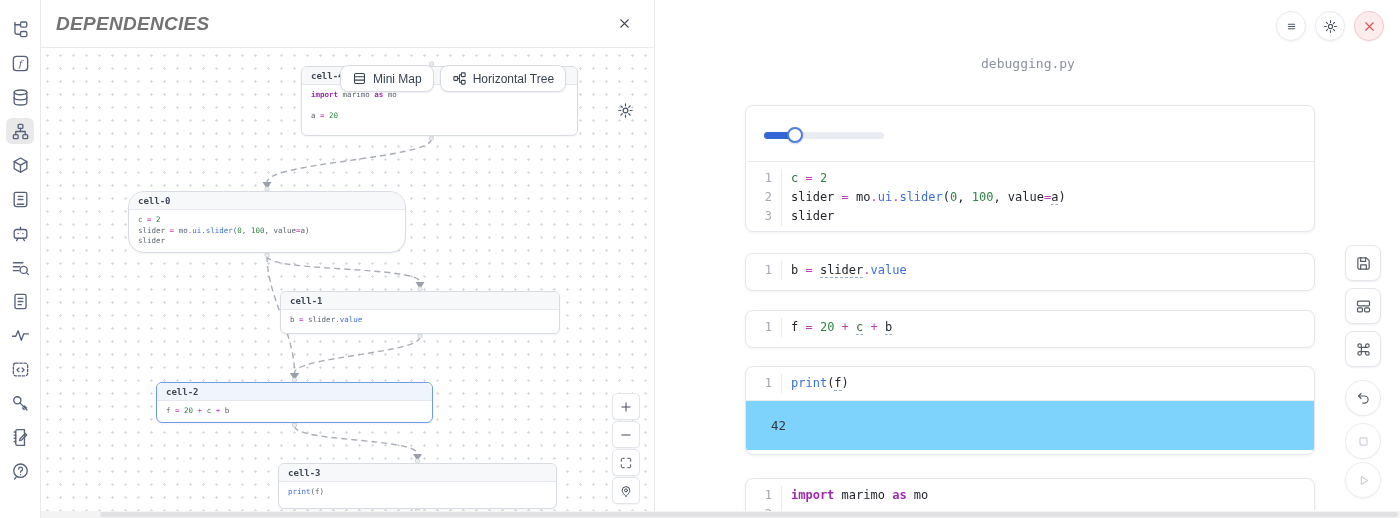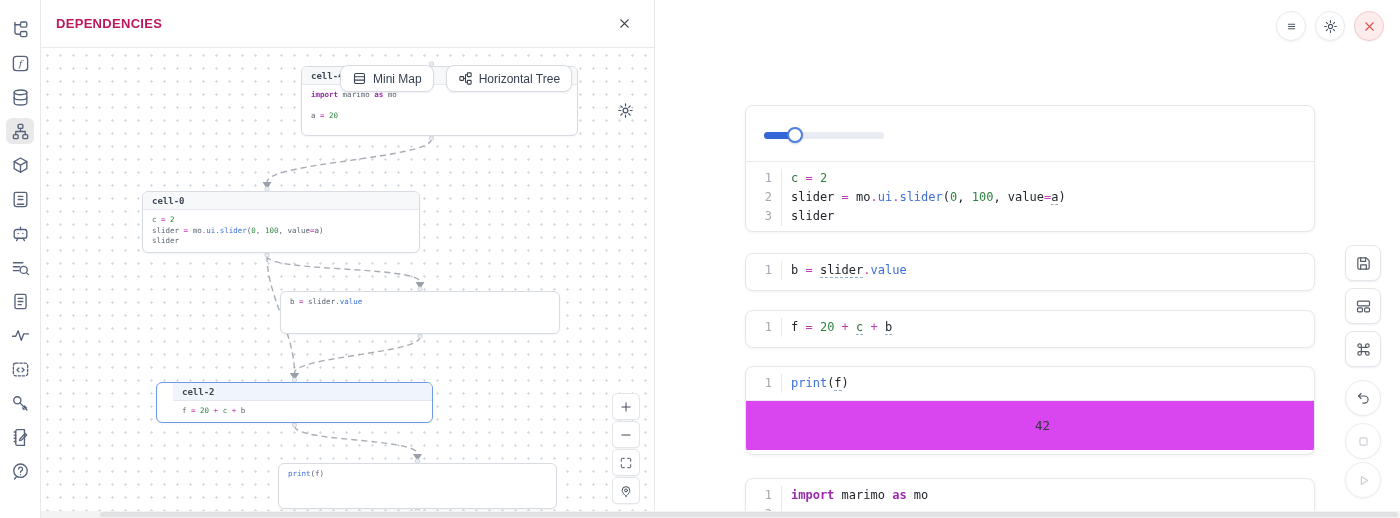--- a/index.html
+++ b/index.html
@@ -13,40 +13,40 @@
   .ab-item { width:28px; height:26px; display:flex; align-items:center; justify-content:center;
     border-radius:6px; color:#56627a; cursor:pointer; flex:0 0 auto; }
   .ab-item.active { background:#e9e9ea; }
   .ab-item svg { width:19px; height:19px; }
 
   
   .deps-panel { position:absolute; left:41px; top:0; width:614px; height:518px;
     border-right:1px solid #e6e8eb; background:#fff; }
   .deps-header { height:48px; border-bottom:1px solid #e8eaec; display:flex;
     align-items:center; justify-content:space-between; padding:0 19px 0 15px; }
-  .deps-title { font-size:13px; font-weight:700; letter-spacing:.3px; color:#be185d; }
+  .deps-title { font-size:19px; font-weight:700; letter-spacing:.3px; color:#737373;font-style:italic; }
   .hdr-close { background:none; border:none; color:#3f4754; cursor:pointer;
     width:22px; height:22px; display:flex; align-items:center; justify-content:center; }
   .hdr-close svg { width:15px; height:15px; }
 
   .graph-canvas { position:absolute; left:0; top:49px; width:613px; height:469px;
     background-image:radial-gradient(circle, #d8dbe0 1px, transparent 1.3px);
     background-size:13px 13px; overflow:hidden; }
   #edges-svg { position:absolute; left:0; top:0; width:613px; height:469px; pointer-events:none; }
 
   .gnode { position:absolute; background:#fff; border:1px solid #d7dbe2; border-radius:6px;
     box-shadow:0 1px 2px rgba(20,30,50,.05); overflow:hidden; cursor:pointer; }
-  .gnode.selected { border:1.5px solid #6d9ae8;padding-left:16px; }
+  .gnode.selected { border:1.5px solid #6d9ae8; }
   .gnode-header { background:#f7f8fa; border-bottom:1px solid #e5e8ee; padding:4px 9px 3px;
     font-family:"DejaVu Sans Mono", monospace; font-size:9px; font-weight:700; color:#3c4654; }
   .gnode.selected .gnode-header { background:#f0f5fd; }
   .gnode-body { padding:5px 9px; font-family:"DejaVu Sans Mono", monospace;
     font-size:7.5px; line-height:10.5px; white-space:pre; }
 
-  .graph-toolbar { position:absolute; left:299px; top:16px; display:flex; gap:12px; z-index:5; }
+  .graph-toolbar { position:absolute; left:299px; top:16px; display:flex; gap:6px; z-index:5; }
   .tb-btn { display:flex; align-items:center; gap:6px; height:27px; padding:0 11px;
     background:#fff; border:1px solid #d8dce2; border-radius:8px;
     box-shadow:0 1px 2px rgba(20,30,50,.07); font-size:12px; color:#374151; cursor:pointer;
     white-space:nowrap; }
   .tb-btn svg { width:15px; height:15px; }
   .tb-btn.active { border-color:#6f9ae6; color:#4a7edd; box-shadow:0 0 0 1px rgba(74,126,221,.18); }
 
   .graph-gear { position:absolute; left:576px; top:53px; background:none; border:none;
     color:#49536b; cursor:pointer; z-index:5; }
   .graph-gear svg { width:17px; height:17px; }
@@ -80,22 +80,22 @@
   .sl-thumb { position:absolute; top:-5px; width:16px; height:16px; border-radius:50%;
     background:#fff; border:2px solid #4d7fe0; box-shadow:0 1px 2px rgba(20,30,50,.2);
     cursor:pointer; }
 
   .codearea { padding:7px 0; }
   .cline { display:flex; font-family:"DejaVu Sans Mono", monospace; font-size:12px;
     line-height:19px; white-space:pre; }
   .lnum { width:26px; text-align:right; color:#a3a8b0; flex:0 0 auto; }
   .lcode { border-left:1px solid #e8eaed; margin-left:9px; padding-left:9px; }
 
-  .cell-result { background:#d946ef; border-top:1px solid #ececee; padding:17px 0 17px 25px;
-    font-family:"DejaVu Sans Mono", monospace; font-size:12.5px; color:#33373d;text-align:center; }
+  .cell-result { background:#7dd3fc; border-top:1px solid #ececee; padding:17px 0 17px 25px;
+    font-family:"DejaVu Sans Mono", monospace; font-size:12.5px; color:#33373d; }
 
   
   .t-kw  { color:#9c2bad; font-weight:bold; }
   .t-op  { color:#c23cb6; }
   .t-num { color:#2e8540; }
   .t-fn  { color:#3d6fd8; }
   .t-pl  { color:#22262b; }
   .t-def { color:#2e6b3c; }
   .t-und { border-bottom:1.5px dashed #8fb0cf; }
   .gnode .t-pl  { color:#5a6270; }
@@ -275,32 +275,34 @@
         <circle cx="253.5" cy="331" r="2.2" fill="#eceef1" stroke="#c9cdd3" stroke-width="0.8"></circle>
         <circle cx="253.5" cy="376" r="2.2" fill="#eceef1" stroke="#c9cdd3" stroke-width="0.8"></circle>
         <circle cx="376.5" cy="412" r="2.2" fill="#eceef1" stroke="#c9cdd3" stroke-width="0.8"></circle>
         <circle cx="376.5" cy="462" r="2.2" fill="#eceef1" stroke="#c9cdd3" stroke-width="0.8"></circle>
       </svg>
     <div id="nodes-layer">
         <div class="gnode" style="left: 260px; top: 17px; width: 277px; height: 70px;">
           <div class="gnode-header">cell-4</div>
           <div class="gnode-body"><div><span class="t-kw">import</span><span class="t-pl"> marimo </span><span class="t-kw">as</span><span class="t-pl"> mo</span></div><div><span>&nbsp;</span></div><div><span class="t-pl">a </span><span class="t-op">=</span><span class="t-pl"> </span><span class="t-num">20</span></div></div>
         </div>
-        <div class="gnode" style="left: 101px; top: 142px; width: 278px; height: 62px;">
+        <div class="gnode" style="left: 87px; top: 142px; width: 278px; height: 62px; border-radius: 16px;">
           <div class="gnode-header">cell-0</div>
           <div class="gnode-body"><div><span class="t-def">c </span><span class="t-op">=</span><span class="t-pl"> </span><span class="t-num">2</span></div><div><span class="t-pl">slider </span><span class="t-op">=</span><span class="t-pl"> mo</span><span class="t-op">.</span><span class="t-fn">ui</span><span class="t-op">.</span><span class="t-fn">slider</span><span class="t-pl">(</span><span class="t-num">0</span><span class="t-pl">, </span><span class="t-num">100</span><span class="t-pl">, </span><span class="t-pl">value</span><span class="t-op">=</span><span class="t-pl">a</span><span class="t-pl">)</span></div><div><span class="t-pl">slider</span></div></div>
         </div>
         <div class="gnode" style="left: 239px; top: 242px; width: 280px; height: 43px;">
+          <div class="gnode-header">cell-1</div>
           <div class="gnode-body"><div><span class="t-pl">b </span><span class="t-op">=</span><span class="t-pl"> </span><span class="t-pl">slider</span><span class="t-op">.</span><span class="t-fn">value</span></div></div>
         </div>
         <div class="gnode selected" style="left: 115px; top: 333px; width: 277px; height: 41px;">
           <div class="gnode-header">cell-2</div>
           <div class="gnode-body"><div><span class="t-pl">f </span><span class="t-op">=</span><span class="t-pl"> </span><span class="t-num">20</span><span class="t-pl"> </span><span class="t-op">+</span><span class="t-pl"> </span><span class="t-def">c</span><span class="t-pl"> </span><span class="t-op">+</span><span class="t-pl"> </span><span class="t-pl">b</span></div></div>
         </div>
         <div class="gnode" style="left: 237px; top: 414px; width: 279px; height: 46px;">
+          <div class="gnode-header">cell-3</div>
           <div class="gnode-body"><div><span class="t-fn">print</span><span class="t-pl">(</span><span class="t-pl">f</span><span class="t-pl">)</span></div></div>
         </div>
       </div>
     <div class="graph-toolbar" id="graph-toolbar">
         <button class="tb-btn">
           <span style="display:flex">
             <svg viewBox="0 0 24 24" fill="none" stroke="currentColor" stroke-width="1.7" stroke-linecap="round" stroke-linejoin="round">
               <rect x="4" y="4" width="16" height="16" rx="2.5"></rect>
               <path d="M4 9.3h16M4 14.6h16"></path>
             </svg>
@@ -379,20 +381,21 @@
         </span>
       </button>
       <button class="circ-btn danger">
         <span style="display:flex">
           <svg viewBox="0 0 24 24" fill="none" stroke="currentColor" stroke-width="1.7" stroke-linecap="round" stroke-linejoin="round">
             <path d="M6 6l12 12M18 6L6 18"></path>
           </svg>
         </span>
       </button>
     </div>
+  <div class="nb-filename">debugging.py</div>
   <div id="cells-layer">
       <article class="nbcell" style="top: 105px; height: 127px;">
         <div class="cell-slider-out">
           <div class="sl-track">
             <div class="sl-fill" style="width: 31.2px;"></div>
             <div class="sl-thumb" style="left: 23.2px;"></div>
           </div>
         </div>
         <div class="codearea">
           <div class="cline"><span class="lnum">1</span><span class="lcode"><span class="t-def">c </span><span class="t-op">=</span><span class="t-pl"> </span><span class="t-num">2</span></span></div>

